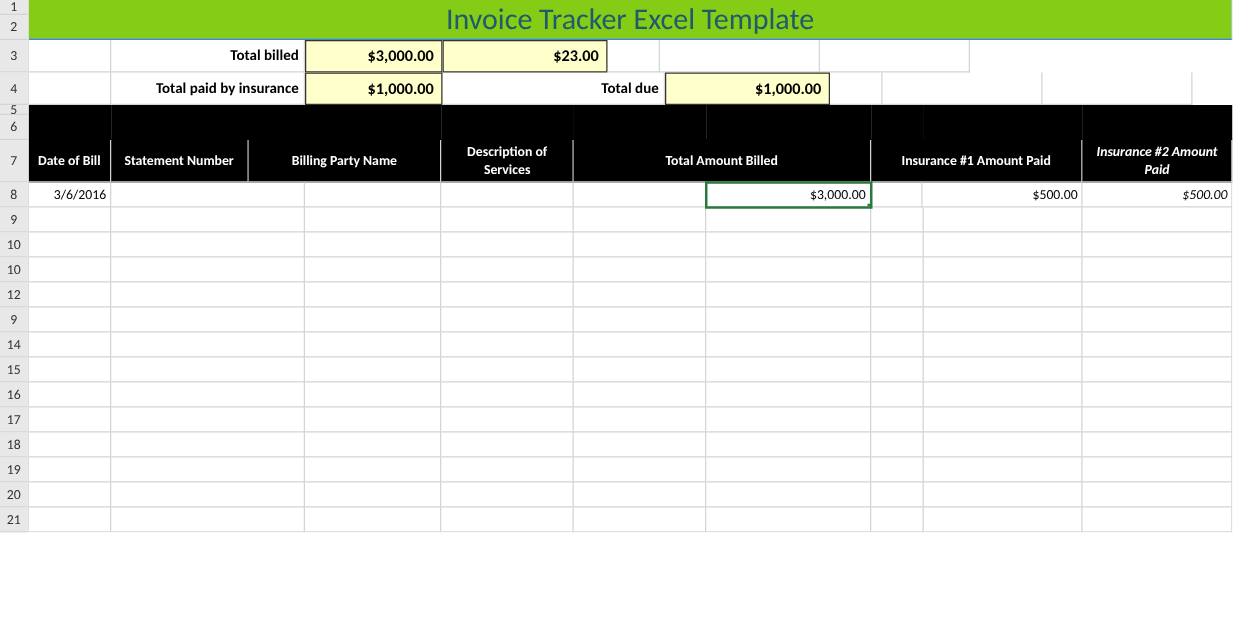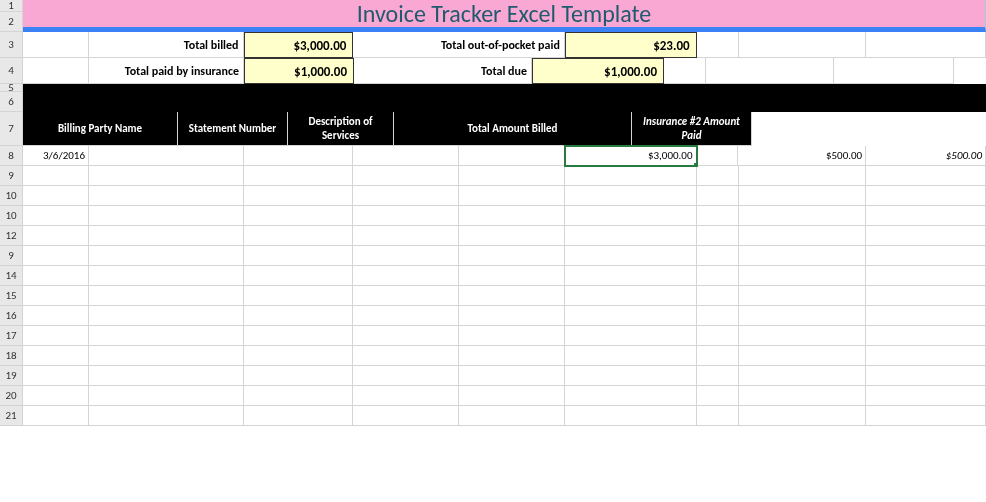--- a/index.html
+++ b/index.html
@@ -16,21 +16,21 @@
 .cell { border-right: 1px solid #d4d4d4; border-bottom: 1px solid #d4d4d4; display: flex; align-items: center; padding: 0 3px; font-size: 11px; overflow: hidden; white-space: nowrap; }
 .c-a { width: 66px; }
 .c-b { width: 155px; }
 .c-c { width: 110px; }
 .c-d { width: 106px; }
 .c-e { width: 106px; }
 .c-f { width: 132px; }
 .c-g { width: 42px; }
 .c-h { width: 128px; }
 .c-i { width: 120px; font-style: italic; }
-.title-row .cell { background: #f9a8d4; border-right: 1px solid #9dcfdd; border-bottom: 5px solid #3b82f6; }
+.title-row .cell { background: #84cc16; border-right: 1px solid #9dcfdd; border-bottom: 1px solid #3b82f6; }
 .title-row .title-text { font-size: 24px; color: #1f5a6e; flex: 1; text-align: center; font-weight: 400; }
 .sum-label { text-align: right; justify-content: flex-end; font-weight: bold; font-size: 12px; padding-right: 4px; }
 .sum-val { background: #ffffcc; font-weight: bold; text-align: right; justify-content: flex-end; font-size: 13px; padding-right: 6px; border: 1px solid #333 !important; }
 .black-row .cell { background: #000; border-right-color: #000; border-bottom-color: #000; }
 .hdr-row .cell { background: #000; color: #fff; font-weight: bold; text-align: center; justify-content: center; font-size: 11px; line-height: 1.2; white-space: normal; padding: 2px 4px; }
 .data-cell { justify-content: flex-end; padding-left: 48px; }
 .data-left { justify-content: flex-start; }
 .active { outline: 2px solid #2a7a3f; outline-offset: -1px; position: relative; }
 .active::after { content: ''; position: absolute; right: -3px; bottom: -3px; width: 5px; height: 5px; background: #2a7a3f; } 
 </style>
@@ -67,21 +67,20 @@
     <div class="row title-row" style="height:32px;">
       <div class="cell" style="width:964px;">
         <div class="title-text">Invoice Tracker Excel Template</div>
       </div>
     </div>
 
     <div class="row tall">
       <div class="cell c-a"></div>
       <div class="cell c-b sum-label">Total billed</div>
       <div class="cell c-c sum-val">$3,000.00</div>
-      <div class="cell sum-label" style="width:212px;">Total out-of-pocket paid</div>
       <div class="cell c-f sum-val">$23.00</div>
       <div class="cell c-g"></div>
       <div class="cell c-h"></div>
       <div class="cell c-i"></div>
     </div>
 
     <div class="row tall">
       <div class="cell c-a"></div>
       <div class="cell c-b sum-label">Total paid by insurance</div>
       <div class="cell c-c sum-val">$1,000.00</div>
@@ -98,24 +97,26 @@
       <div class="cell c-c"></div>
       <div class="cell c-d"></div>
       <div class="cell c-e"></div>
       <div class="cell c-f"></div>
       <div class="cell c-g"></div>
       <div class="cell c-h"></div>
       <div class="cell c-i"></div>
     </div>
 
     <div class="row hdr-row xtall">
+      <div class="cell c-a">Date of Bill</div>
+      <div class="cell c-c">Statement Number</div>
       <div class="cell c-b">Billing Party Name</div>
-      <div class="cell c-c">Statement Number</div>
       <div class="cell c-d">Description of Services</div>
       <div class="cell" style="width:238px;">Total Amount Billed</div>
+      <div class="cell" style="width:170px;">Insurance #1 Amount Paid</div>
       <div class="cell c-i">Insurance #2 Amount Paid</div>
     </div>
 
     <div class="row">
       <div class="cell c-a data-cell">3/6/2016</div>
       <div class="cell c-b data-left"></div>
       <div class="cell c-c"></div>
       <div class="cell c-d"></div>
       <div class="cell c-e"></div>
       <div class="cell c-f data-cell active">$3,000.00</div>

